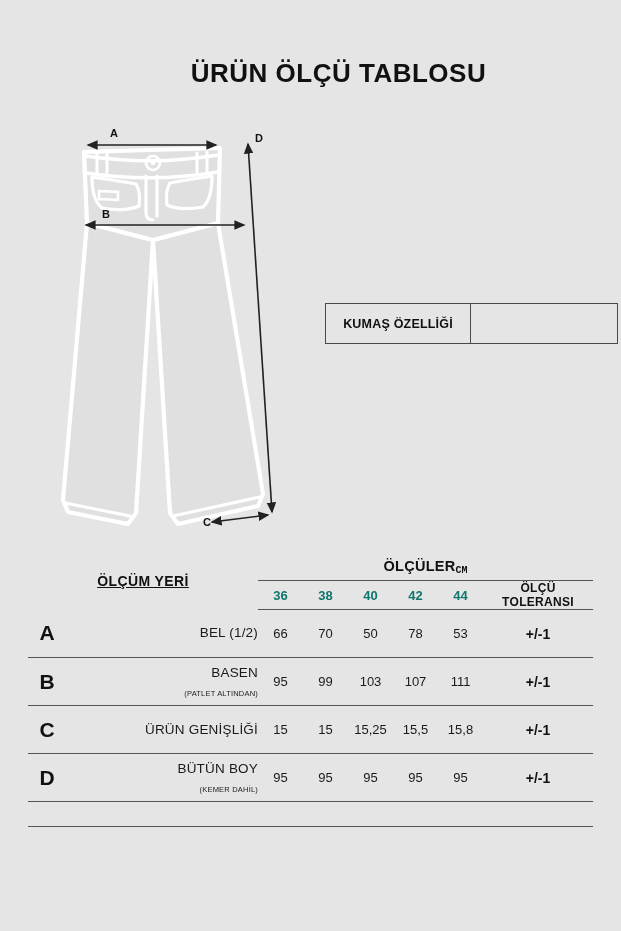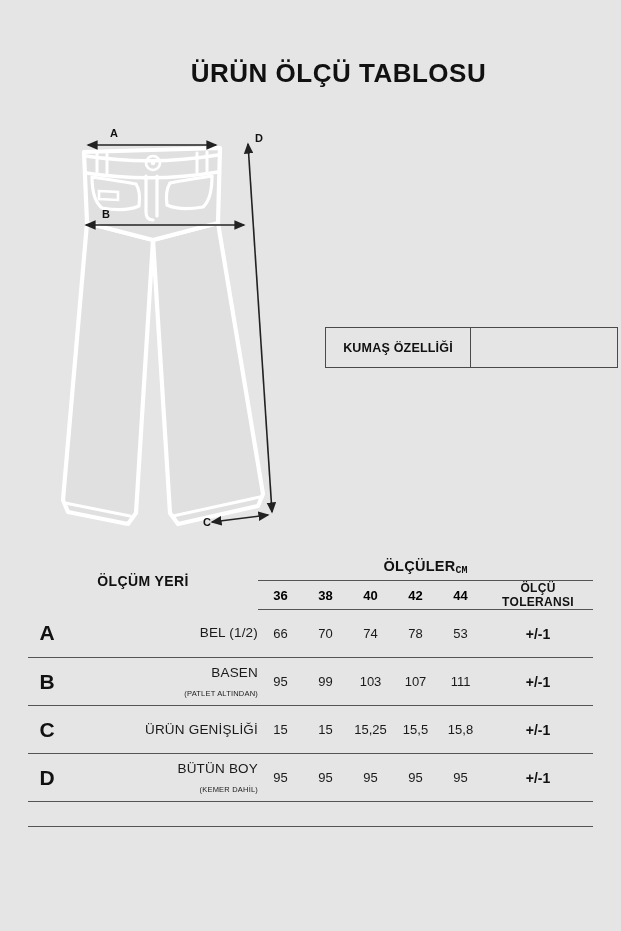--- a/index.html
+++ b/index.html
@@ -55,21 +55,20 @@
   .lbl-d { left: 215px; top: 12px; }
 
   
   .props-table {
     position: absolute;
     left: 325px;
     top: 303px;
     width: 266px;
     border-collapse: collapse;
     table-layout: fixed;
-    margin-top: 24px;
   }
   .props-table td {
     border: 1px solid #4a4a4a;
     height: 39px;
     padding: 0 6px;
   }
   .props-table td.label-cell {
     width: 132px;
     text-align: center;
     font-size: 12.5px;
@@ -109,20 +108,21 @@
   .vr { border-right: 1px solid #555; }
 
   .hdr-measure-place {
     text-align: center;
     font-size: 14px;
     font-weight: bold;
     letter-spacing: 0.4px;
     color: #111;
     height: 56px;
     vertical-align: middle;
+    text-decoration: underline;
   }
   .hdr-olculer {
     text-align: center;
     font-size: 14.5px;
     font-weight: bold;
     letter-spacing: 0.3px;
     color: #111;
     height: 28px;
     vertical-align: middle;
   }
@@ -132,21 +132,21 @@
     vertical-align: baseline;
     position: relative;
     top: 2px;
     letter-spacing: 0;
     font-family: Liberation Mono, monospace;
   }
   .hdr-size {
     text-align: center;
     font-size: 13px;
     font-weight: bold;
-    color: #000000;
+    color: #0f766e;
     height: 27px;
     vertical-align: middle;
   }
   .hdr-tol {
     text-align: center;
     font-size: 12px;
     font-weight: bold;
     letter-spacing: 0.3px;
     color: #111;
     vertical-align: middle;
@@ -318,21 +318,21 @@
     </tr>
 
     <tr class="data-row hrow">
       <td class="cell-letter">A</td>
       <td class="cell-name">
         <span class="m-title">BEL (1/2)</span>
 
       </td>
       <td class="cell-val vl">66</td>
       <td class="cell-val vl">70</td>
-      <td class="cell-val vl">74</td>
+      <td class="cell-val vl">50</td>
       <td class="cell-val vl">78</td>
       <td class="cell-val vl">53</td>
       <td class="cell-tol vl vr">+/-1</td>
     </tr>
 
     <tr class="data-row hrow">
       <td class="cell-letter">B</td>
       <td class="cell-name">
         <span class="m-title">BASEN</span>
         <span class="m-sub">(PATLET ALTINDAN)</span>

